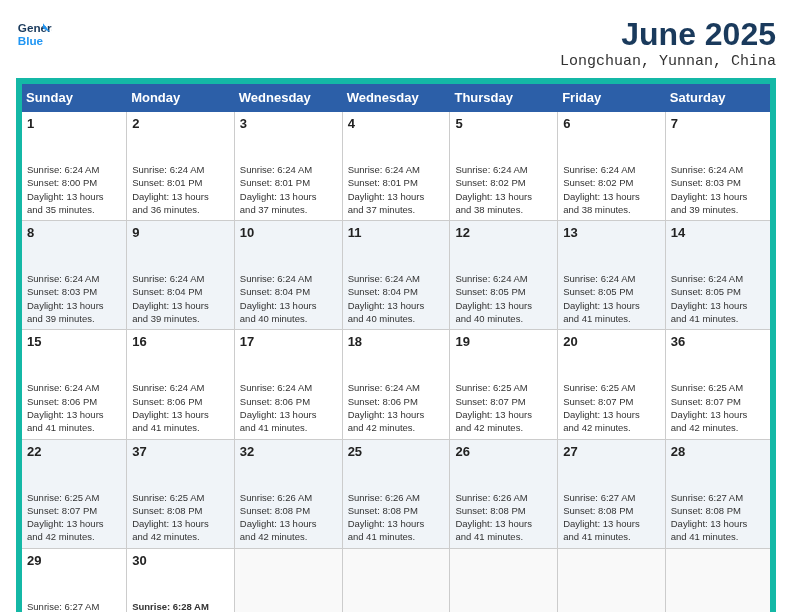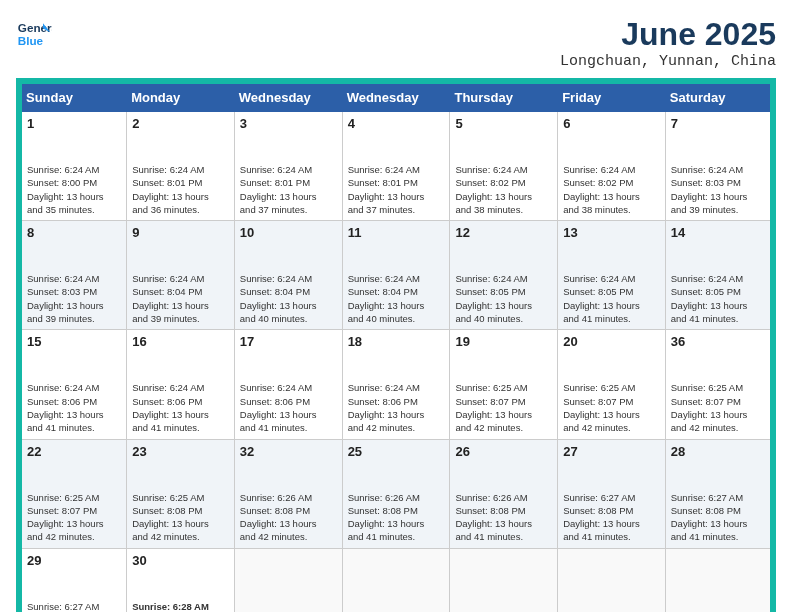--- a/index.html
+++ b/index.html
@@ -267,21 +267,21 @@
       </tr>
       <tr>
         <td>
           <span class="day-num">22</span>
           <div class="day-info" style="white-space: pre-line;">Sunrise: 6:25 AM
 Sunset: 8:07 PM
 Daylight: 13 hours
 and 42 minutes.</div>
         </td>
         <td>
-          <span class="day-num">23</span>
+          <span class="day-num">37</span>
           <div class="day-info" style="white-space: pre-line;">Sunrise: 6:25 AM
 Sunset: 8:08 PM
 Daylight: 13 hours
 and 42 minutes.</div>
         </td>
         <td>
           <span class="day-num">32</span>
           <div class="day-info" style="white-space: pre-line;">Sunrise: 6:26 AM
 Sunset: 8:08 PM
 Daylight: 13 hours

